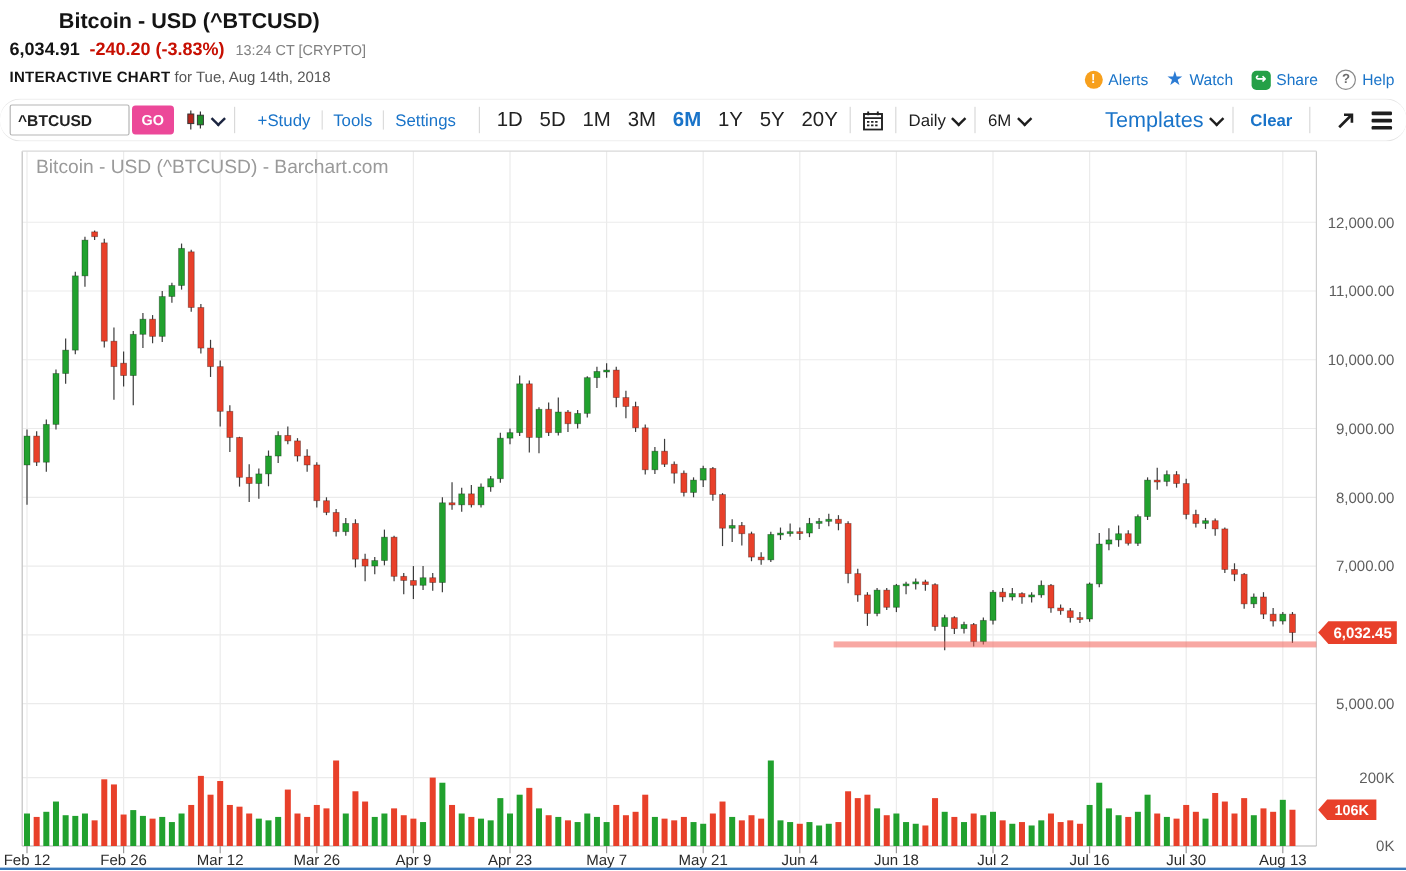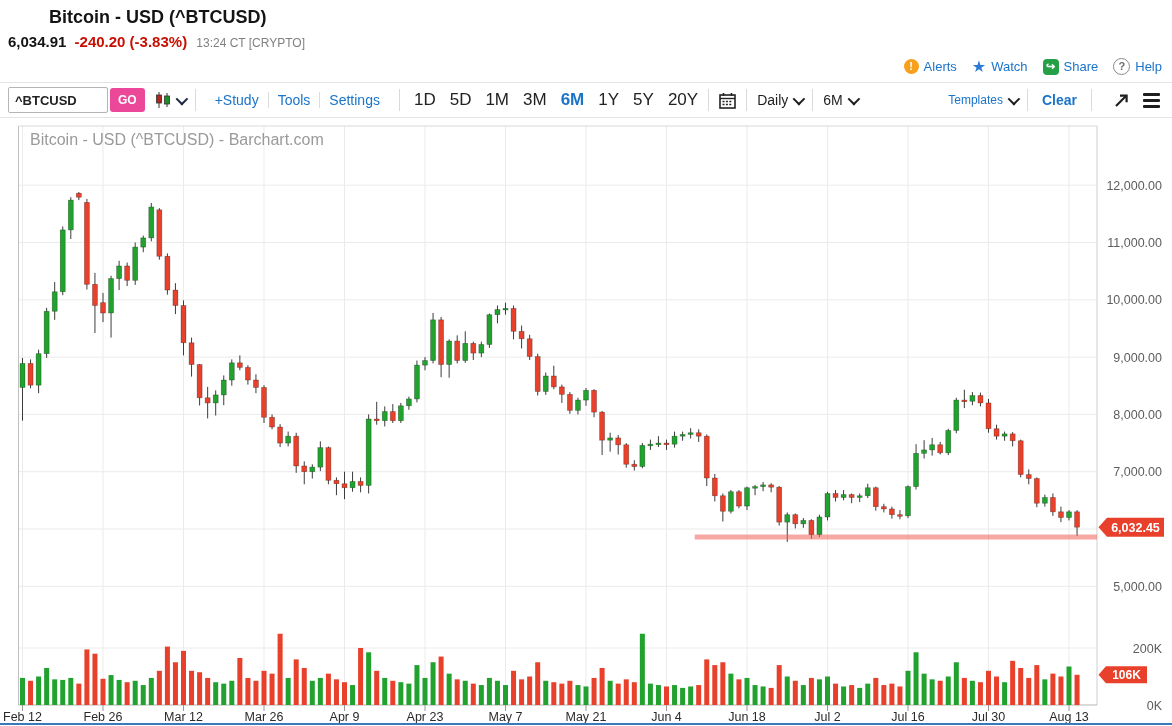--- a/index.html
+++ b/index.html
@@ -17,55 +17,59 @@
   .toplink{display:flex;align-items:center;gap:5px;color:#1a74c9;cursor:pointer;}
   .ic-alert{width:15px;height:15px;border-radius:50%;background:#f7a01d;color:#fff;font-weight:bold;
             font-size:11px;text-align:center;line-height:15px;}
   .ic-star{color:#2b7bd4;font-size:16px;line-height:15px;}
   .ic-share{width:16px;height:16px;border-radius:4px;background:#25a047;color:#fff;font-size:11px;
             text-align:center;line-height:15px;font-weight:bold;}
   .ic-help{width:15px;height:15px;border-radius:50%;border:1.5px solid #8a8a8a;color:#6d6d6d;
            font-size:11px;font-weight:bold;text-align:center;line-height:14px;}
   
   .toolbar{position:absolute;left:0;top:82px;width:100%;height:36px;border-top:1px solid #e4e4e4;
-           border-bottom:1px solid #e4e4e4;display:flex;align-items:center;padding-left:8px;box-sizing:border-box;}
+           border-bottom:1px solid #e4e4e4;display:flex;align-items:center;padding-left:8px;box-sizing:border-box;border-radius:17px;}
   .sym-input{width:86px;height:22px;border:1px solid #b5b5b5;border-radius:2px;font-family:"Liberation Sans",sans-serif;
              font-size:13px;font-weight:600;color:#222;padding:1px 6px;outline:none;}
   .go-btn{margin-left:2px;background:#ec4899;color:#fff;border:none;border-radius:3px;font-weight:bold;
           font-size:12px;padding:5px 8px;cursor:pointer;font-family:"Liberation Sans",sans-serif;text-align:center;}
   .ctype{display:flex;align-items:center;margin-left:10px;cursor:pointer;}
   .chev{display:inline-block;width:7px;height:7px;border-right:2px solid #1c2540;border-bottom:2px solid #1c2540;
         transform:rotate(45deg) translateY(-2px);margin-left:5px;}
   .tsep{width:1px;height:22px;background:#d9d9d9;margin:0 10px;}
   .tlink{color:#1a74c9;font-size:14px;cursor:pointer;padding:0 9px;}
   .tlink + .tlink{border-left:1px solid #dcdcdc;}
   .ranges{display:flex;gap:14px;font-size:17px;color:#222;margin-left:4px;}
   .range{cursor:pointer;}
   .range.active{color:#1a74c9;font-weight:bold;}
   .drop{display:flex;align-items:center;font-size:14px;color:#1e1e1e;cursor:pointer;}
   .right-cluster{margin-left:auto;display:flex;align-items:center;margin-right:12px;}
-  .tmpl{color:#1a74c9;font-size:12px;cursor:pointer;}
+  .tmpl{color:#1a74c9;font-size:18px;cursor:pointer;}
   .clear{color:#1a74c9;font-size:14px;cursor:pointer;padding:0 4px;font-weight:bold;}
   .burger{display:flex;flex-direction:column;gap:3px;cursor:pointer;margin-left:14px;}
   .burger span{display:block;width:17px;height:3px;background:#1e1e1e;border-radius:1px;}
   .expand-ic{margin-left:12px;cursor:pointer;display:flex;align-items:center;}
   
   .chart-title{position:absolute;left:30px;top:131px;font-size:16px;color:#9a9a9a;}
   #chart-svg{position:absolute;left:0;top:0;}
   .bottom-rule{position:absolute;left:0;top:723px;width:100%;height:2px;background:#3a7abc;}
 </style>
 </head>
 <body>
 
 <div class="hdr">
   <div class="hdr-title">Bitcoin - USD (^BTCUSD)</div>
   <div class="hdr-price-row">
     <span>6,034.91</span>
     <span class="hdr-change">-240.20 (-3.83%)</span>
     <span class="hdr-time">13:24 CT [CRYPTO]</span>
+  </div>
+  <div class="hdr-row3">
+    <b>INTERACTIVE CHART</b>
+    <span>for Tue, Aug 14th, 2018</span>
   </div>
 </div>
 
 <div class="toplinks">
   <span class="toplink">
     <span class="ic-alert">!</span>
     <span>Alerts</span>
   </span>
   <span class="toplink">
     <span class="ic-star">★</span>

